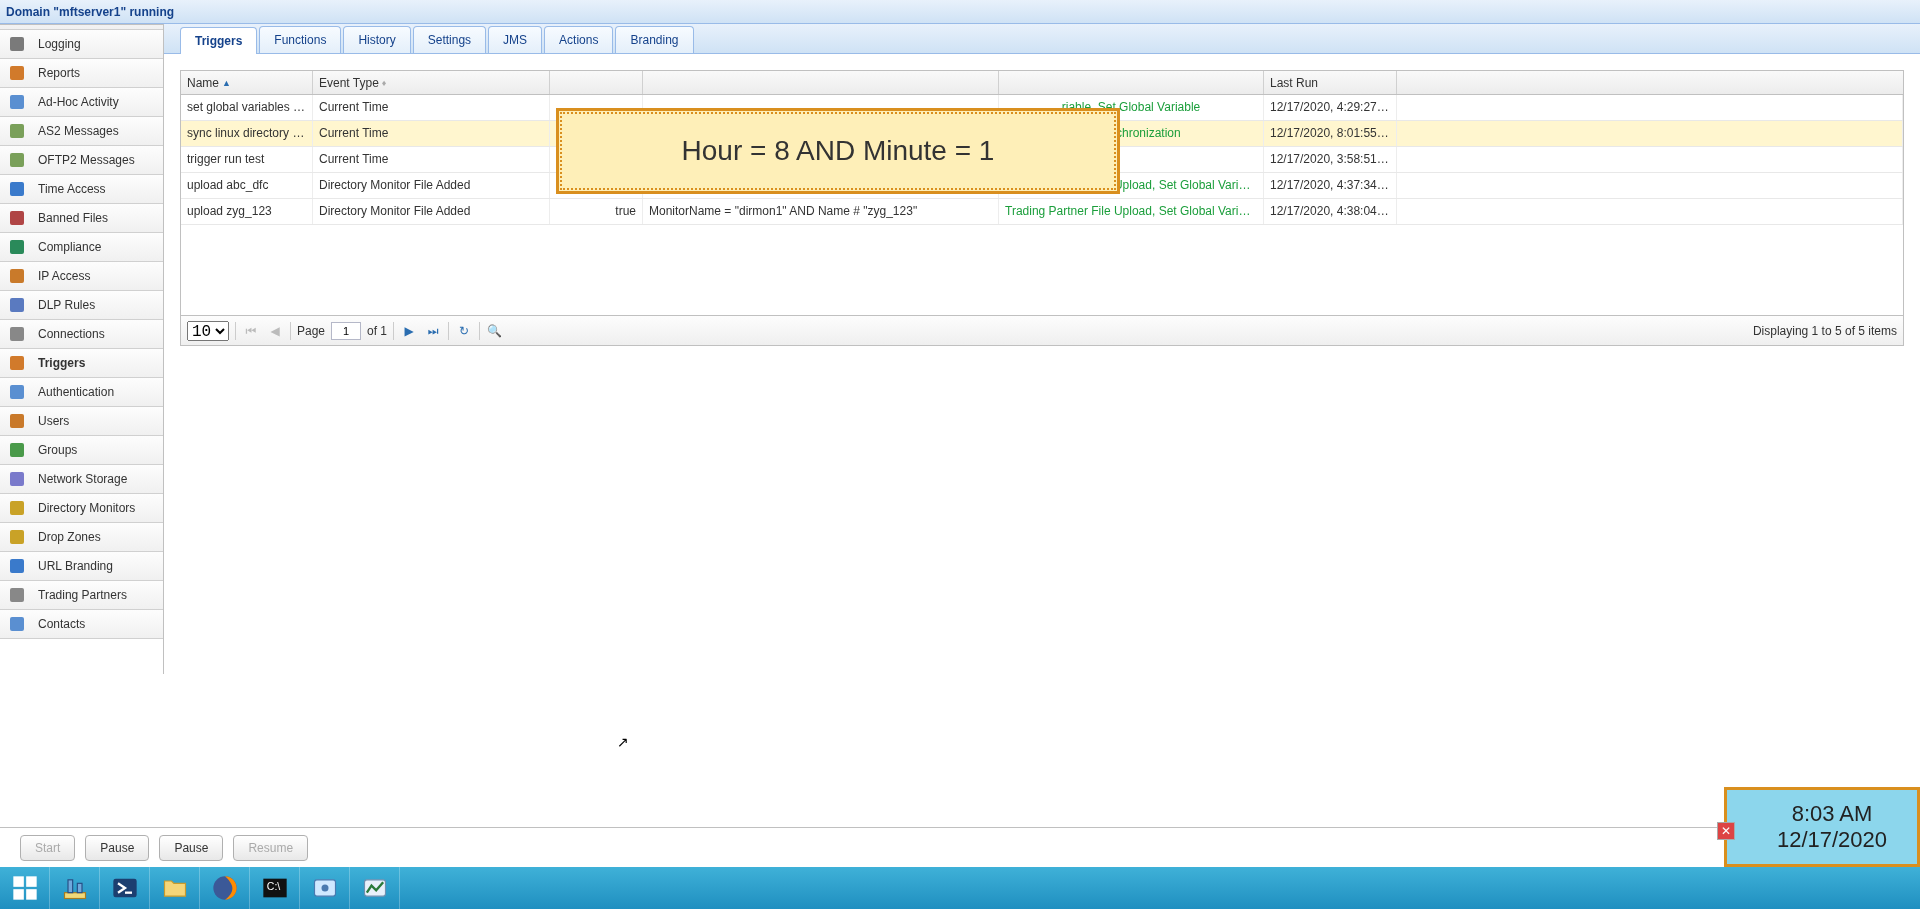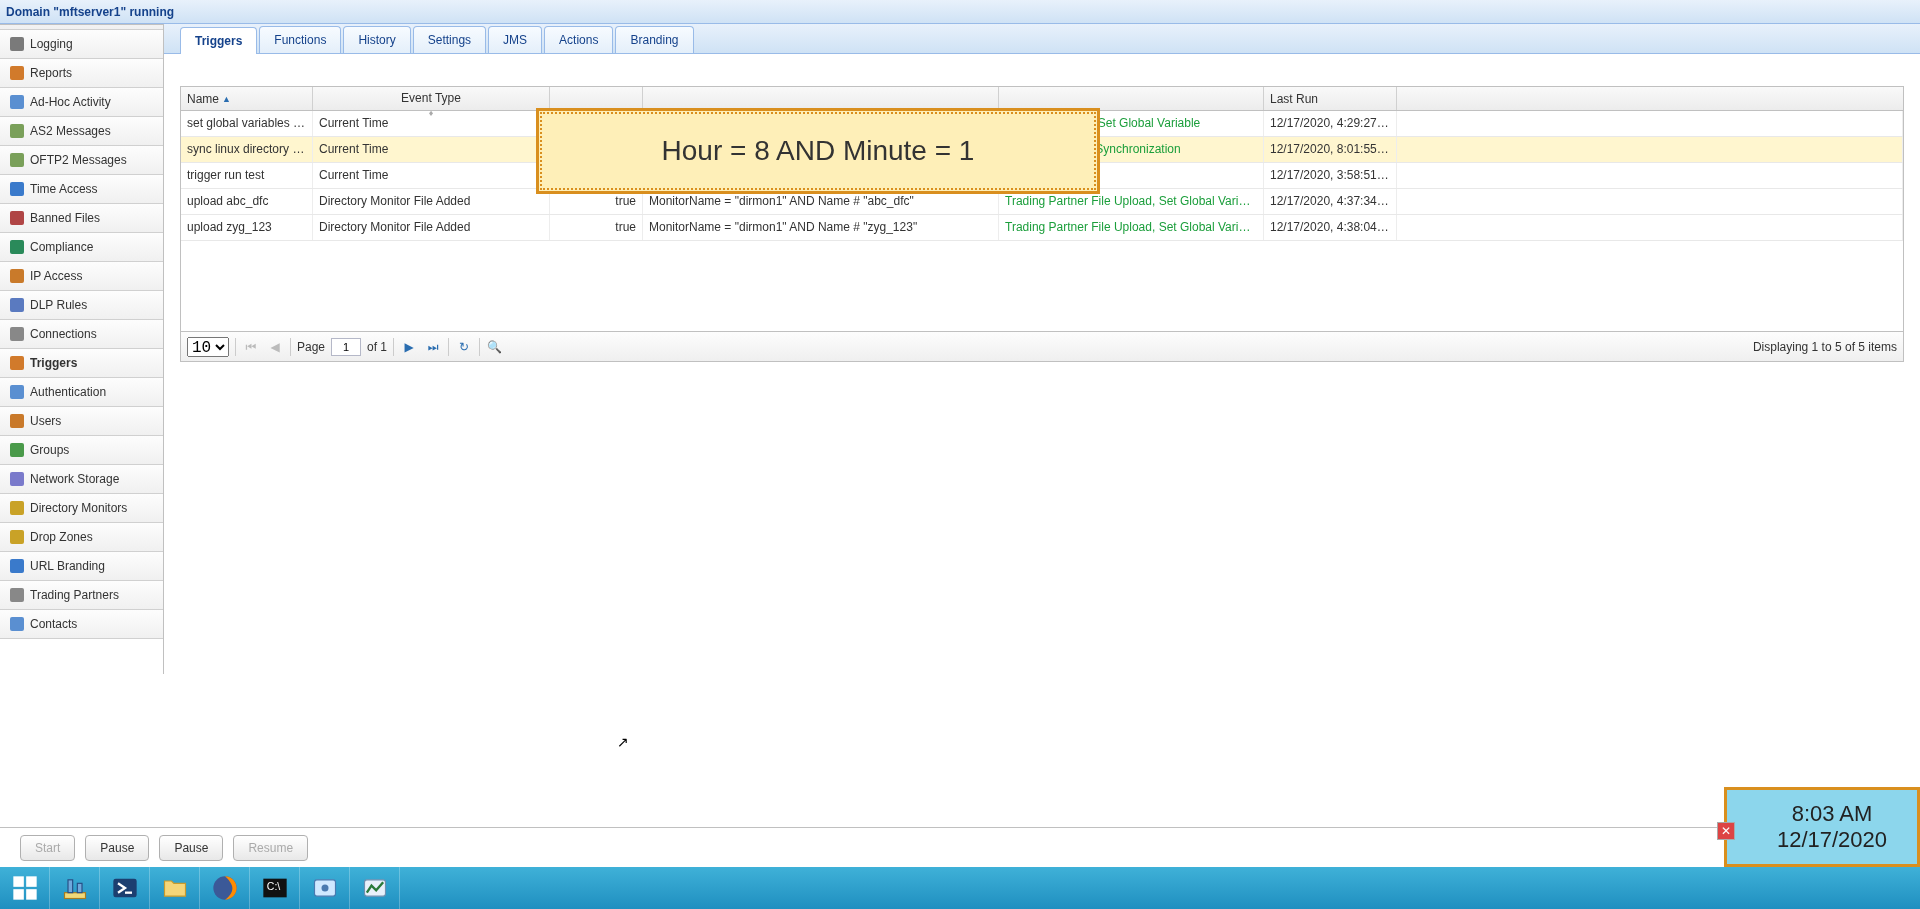--- a/index.html
+++ b/index.html
@@ -3,36 +3,36 @@
 <meta charset="utf-8">
 <style>
 * { box-sizing: border-box; margin: 0; padding: 0; }
 body { font-family: Arial, Helvetica, sans-serif; font-size: 12px; color: #333; background: #fff; overflow: hidden; width: 1920px; height: 909px; position: relative; }
 
 .header-bar { background: linear-gradient(#e8f1fb, #cfe2f5); border-bottom: 1px solid #99bbe8; height: 24px; line-height: 24px; padding-left: 6px; font-weight: bold; color: #15428b; font-size: 12px; }
 
 .main-layout { display: flex; height: 650px; }
 
 .sidebar { width: 164px; background: #fff; border-right: 1px solid #c0c0c0; overflow: hidden; border-top: 1px solid #c0c0c0; }
-.sidebar-item { height: 29px; line-height: 29px; padding-left: 10px; border-bottom: 1px solid #d0d0d0; cursor: pointer; display: flex; align-items: center; gap: 6px; background: linear-gradient(#fdfdfd, #f0f0f0); }
+.sidebar-item { height: 29px; line-height: 29px; padding-left: 10px; border-bottom: 1px solid #d0d0d0; cursor: pointer; display: flex; align-items: center; gap: 14px; background: linear-gradient(#fdfdfd, #f0f0f0); }
 .sidebar-item.active { font-weight: bold; }
 .sidebar-item .icon { width: 14px; height: 14px; display: inline-block; flex-shrink: 0; }
 
 .content { flex: 1; padding: 0; }
 
 .tabs { display: flex; padding-left: 16px; border-bottom: 1px solid #99bbe8; background: linear-gradient(#e8f1fb, #cfe2f5); height: 30px; align-items: flex-end; }
 .tab { padding: 6px 14px; border: 1px solid #99bbe8; border-bottom: none; background: linear-gradient(#f7fbff, #e4effa); margin-right: 2px; border-radius: 4px 4px 0 0; cursor: pointer; color: #15428b; font-size: 12px; }
 .tab.active { background: #fff; font-weight: bold; color: #15428b; position: relative; top: 1px; }
 
 .grid-area { padding: 16px 16px 0 16px; }
-.grid { border: 1px solid #c0c0c0; background: #fff; margin-top: 16px; }
+.grid { border: 1px solid #c0c0c0; background: #fff; }
 .grid-header { display: flex; background: linear-gradient(#f9f9f9, #ececec); border-bottom: 1px solid #c0c0c0; height: 24px; }
 .grid-header-cell { padding: 4px 6px; border-right: 1px solid #d0d0d0; display: flex; align-items: center; gap: 3px; color: #333; }
 .col-name { width: 132px; }
-.col-event { width: 237px; flex-direction: column; }
+.col-event { width: 237px; }
 .col-enabled { width: 93px; text-align: right; }
 .col-expr { width: 356px; }
 .col-actions { width: 265px; text-align: center; }
 .col-lastrun { width: 133px; }
 .col-tags { flex: 1; }
 
 .grid-body .grid-row { display: flex; height: 26px; border-bottom: 1px solid #e8e8e8; }
 .grid-row.selected { background: #fff6cf; }
 .grid-cell { padding: 5px 6px; border-right: 1px solid #ededed; white-space: nowrap; overflow: hidden; text-overflow: ellipsis; color: #333; }
 .grid-cell.actions { color: #1b9e3b; }
@@ -49,21 +49,21 @@
 .pager-info { margin-left: auto; color: #333; }
 
 .action-row { display: flex; padding: 16px; gap: 10px; }
 .btn { padding: 5px 14px; border: 1px solid #b0b0b0; border-radius: 4px; background: linear-gradient(#ffffff, #e8e8e8); cursor: pointer; color: #333; font-size: 12px; }
 .btn.disabled { color: #aaa; cursor: default; }
 .action-row .spacer { flex: 1; }
 .btn .caret { font-size: 9px; margin-left: 4px; color: #666; }
 
 .bottom-bar { position: absolute; left: 0; right: 0; bottom: 42px; height: 40px; border-top: 1px solid #c0c0c0; display: flex; align-items: center; padding-left: 20px; gap: 10px; background: #fff; }
 
-.overlay-callout { position: absolute; left: 536px; top: 108px; width: 564px; height: 86px; background: #feefb8; border: 3px solid #d98f1e; display: flex; align-items: center; justify-content: center; font-size: 28px; color: #333; z-index: 50; outline: 2px dotted #d98f1e; outline-offset: -6px; }
+.overlay-callout { position: absolute; left: 556px; top: 108px; width: 564px; height: 86px; background: #feefb8; border: 3px solid #d98f1e; display: flex; align-items: center; justify-content: center; font-size: 28px; color: #333; z-index: 50; outline: 2px dotted #d98f1e; outline-offset: -6px; }
 
 .clock-callout { position: absolute; right: 0; bottom: 42px; width: 196px; height: 80px; background: #8cd6ec; border: 3px solid #d98f1e; display: flex; flex-direction: column; align-items: center; justify-content: center; font-size: 22px; color: #222; z-index: 60; padding-left: 20px; }
 .clock-x { position: absolute; left: -10px; top: 32px; width: 18px; height: 18px; background: #d44; border: 1px solid #aaa; display: flex; align-items: center; justify-content: center; color: #fff; font-size: 12px; }
 
 .taskbar { position: absolute; left: 0; right: 0; bottom: 0; height: 42px; background: linear-gradient(#3fb1d8, #1f8fc0); display: flex; align-items: center; }
 .task-item { width: 50px; height: 42px; display: flex; align-items: center; justify-content: center; border-right: 1px solid rgba(255,255,255,0.25); cursor: pointer; }
 .task-item svg, .task-item .ticon { width: 28px; height: 28px; }
 
 .cursor { position: absolute; left: 617px; top: 734px; width: 12px; height: 16px; z-index: 100; }
 .cursor::before { content: "↖"; color: #000; font-size: 14px; position: absolute; transform: scaleX(-1); }

